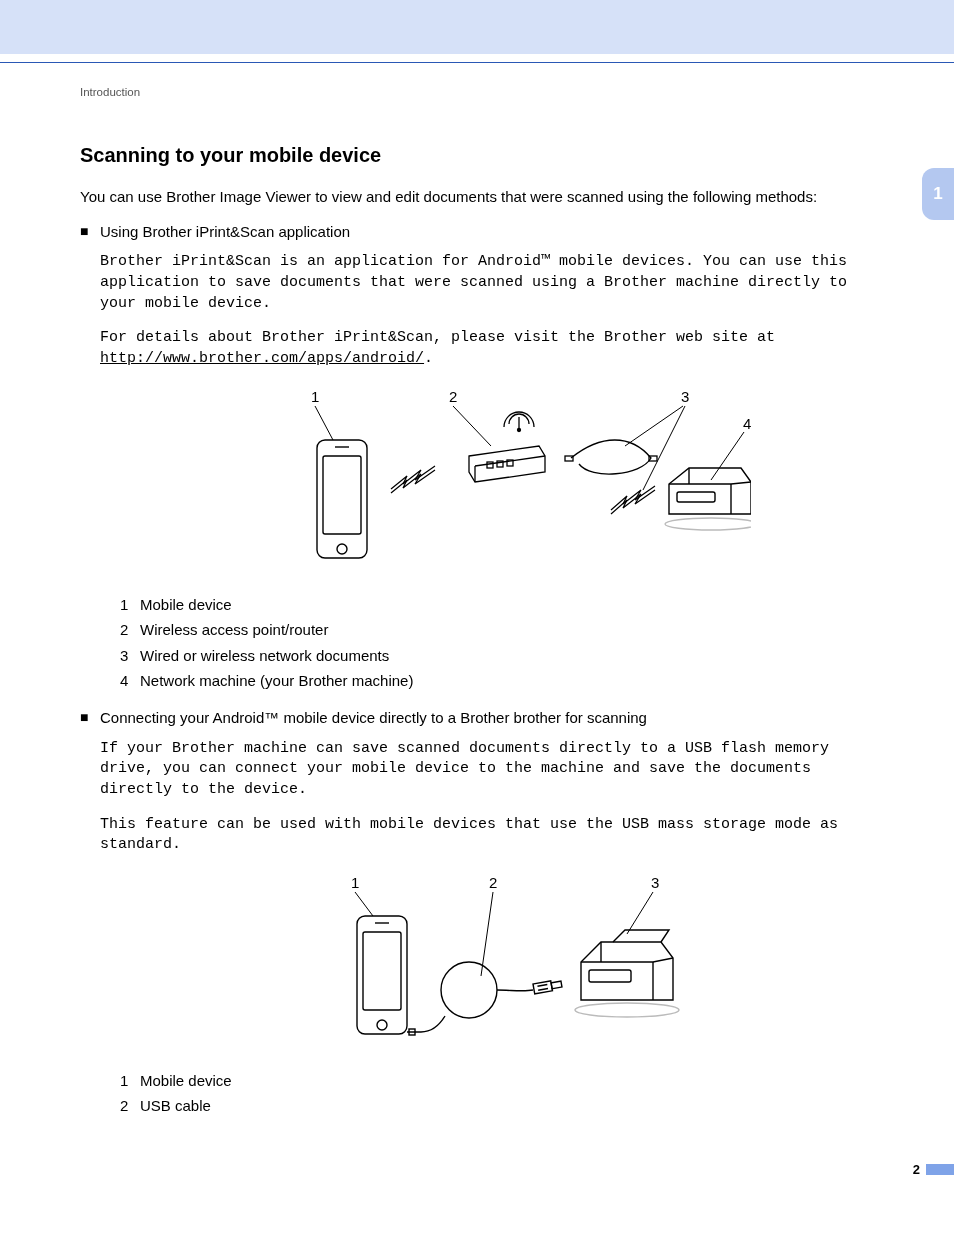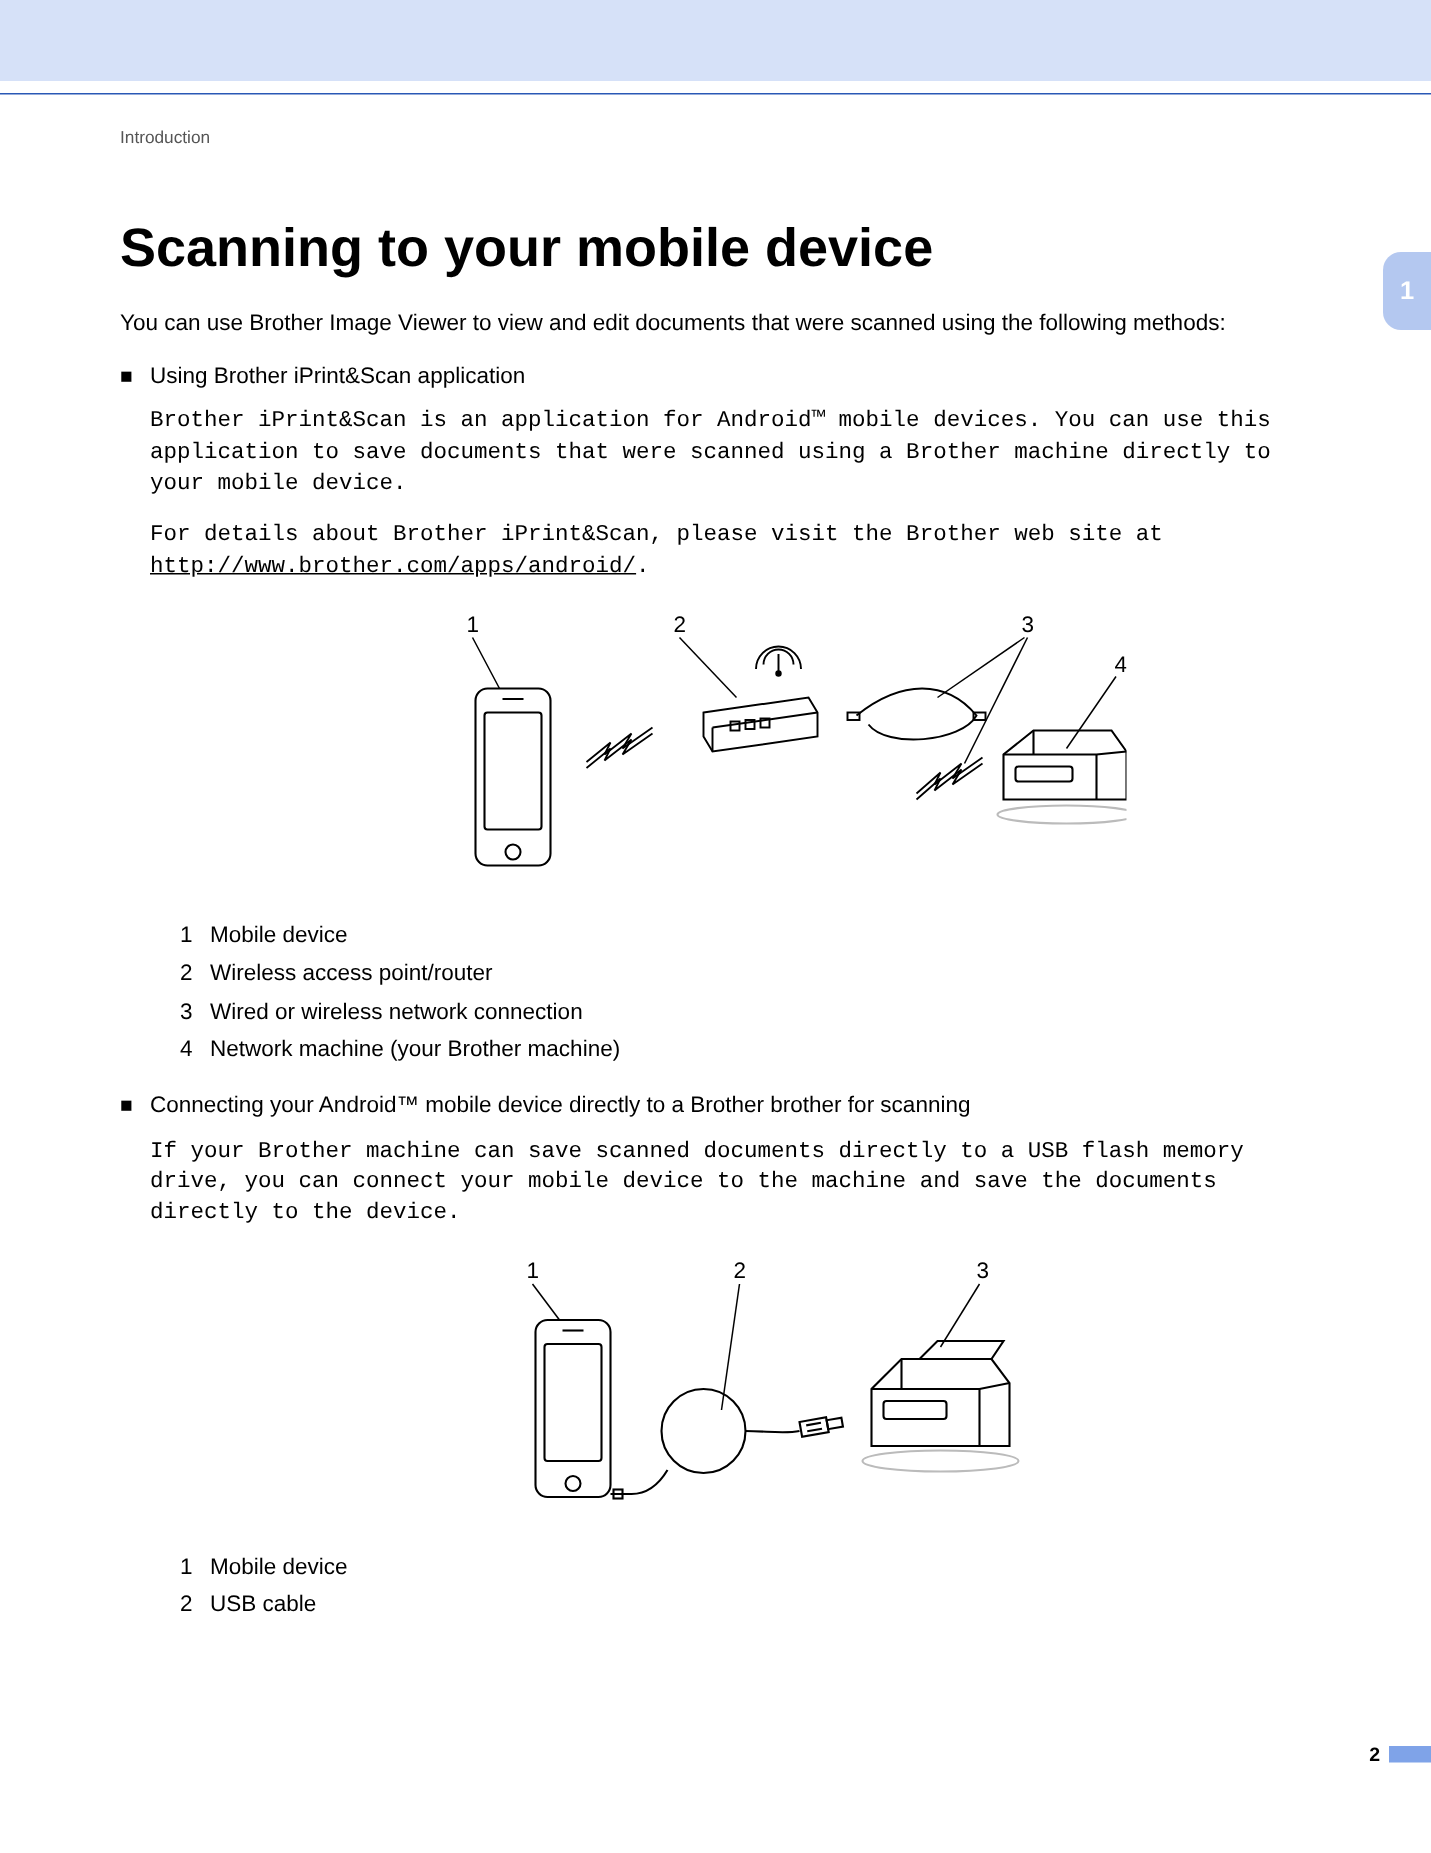--- a/index.html
+++ b/index.html
@@ -61,21 +61,21 @@
       left: 80px;
       right: 72px;
       top: 86px;
     }
     .breadcrumb {
       font-size: 11.5px;
       color: #555;
       margin-bottom: 46px;
     }
     h1 {
-      font-size: 36px;
+      font-size: 20px;
       font-weight: bold;
       margin-bottom: 20px;
     }
     .body-text {
       font-size: 15px;
       line-height: 1.38;
       margin-bottom: 14px;
     }
     .bullet-row {
       display: flex;
@@ -201,31 +201,32 @@
         <path d="M458 84 L458 100"></path>
         <rect x="446" y="108" width="38" height="10" rx="2"></rect>
         <path d="M500 100 L500 130"></path>
         <ellipse cx="480" cy="140" rx="46" ry="6" stroke="#bbb"></ellipse>
       </g>
     </svg>
 
     <div class="legend">
       <div class="legend-row"><span class="legend-num">1</span><span>Mobile device</span></div>
       <div class="legend-row"><span class="legend-num">2</span><span>Wireless access point/router</span></div>
-      <div class="legend-row"><span class="legend-num">3</span><span>Wired or wireless network connection</span></div>
+      <div class="legend-row"><span class="legend-num">3</span><span>Wired or wireless network documents</span></div>
       <div class="legend-row"><span class="legend-num">4</span><span>Network machine (your Brother machine)</span></div>
     </div>
   </div>
 
   <div class="bullet-row">
     <span class="bullet-glyph">■</span>
     <span>Connecting your Android™ mobile device directly to a Brother brother for scanning</span>
   </div>
   <div class="indent-block">
     <p class="body-text">If your Brother machine can save scanned documents directly to a USB flash memory drive, you can connect your mobile device to the machine and save the documents directly to the device.</p>
+    <p class="body-text">This feature can be used with mobile devices that use the USB mass storage mode as standard.</p>
 
     <svg class="figure" width="420" height="180" viewBox="0 0 420 180">
       <text x="70" y="18">1</text>
       <text x="208" y="18">2</text>
       <text x="370" y="18">3</text>
       <line x1="74" y1="22" x2="92" y2="46" stroke="#000" stroke-width="1"></line>
       <line x1="212" y1="22" x2="200" y2="106" stroke="#000" stroke-width="1"></line>
       <line x1="372" y1="22" x2="346" y2="64" stroke="#000" stroke-width="1"></line>
 
       <g stroke="#000" fill="none" stroke-width="1.4">

